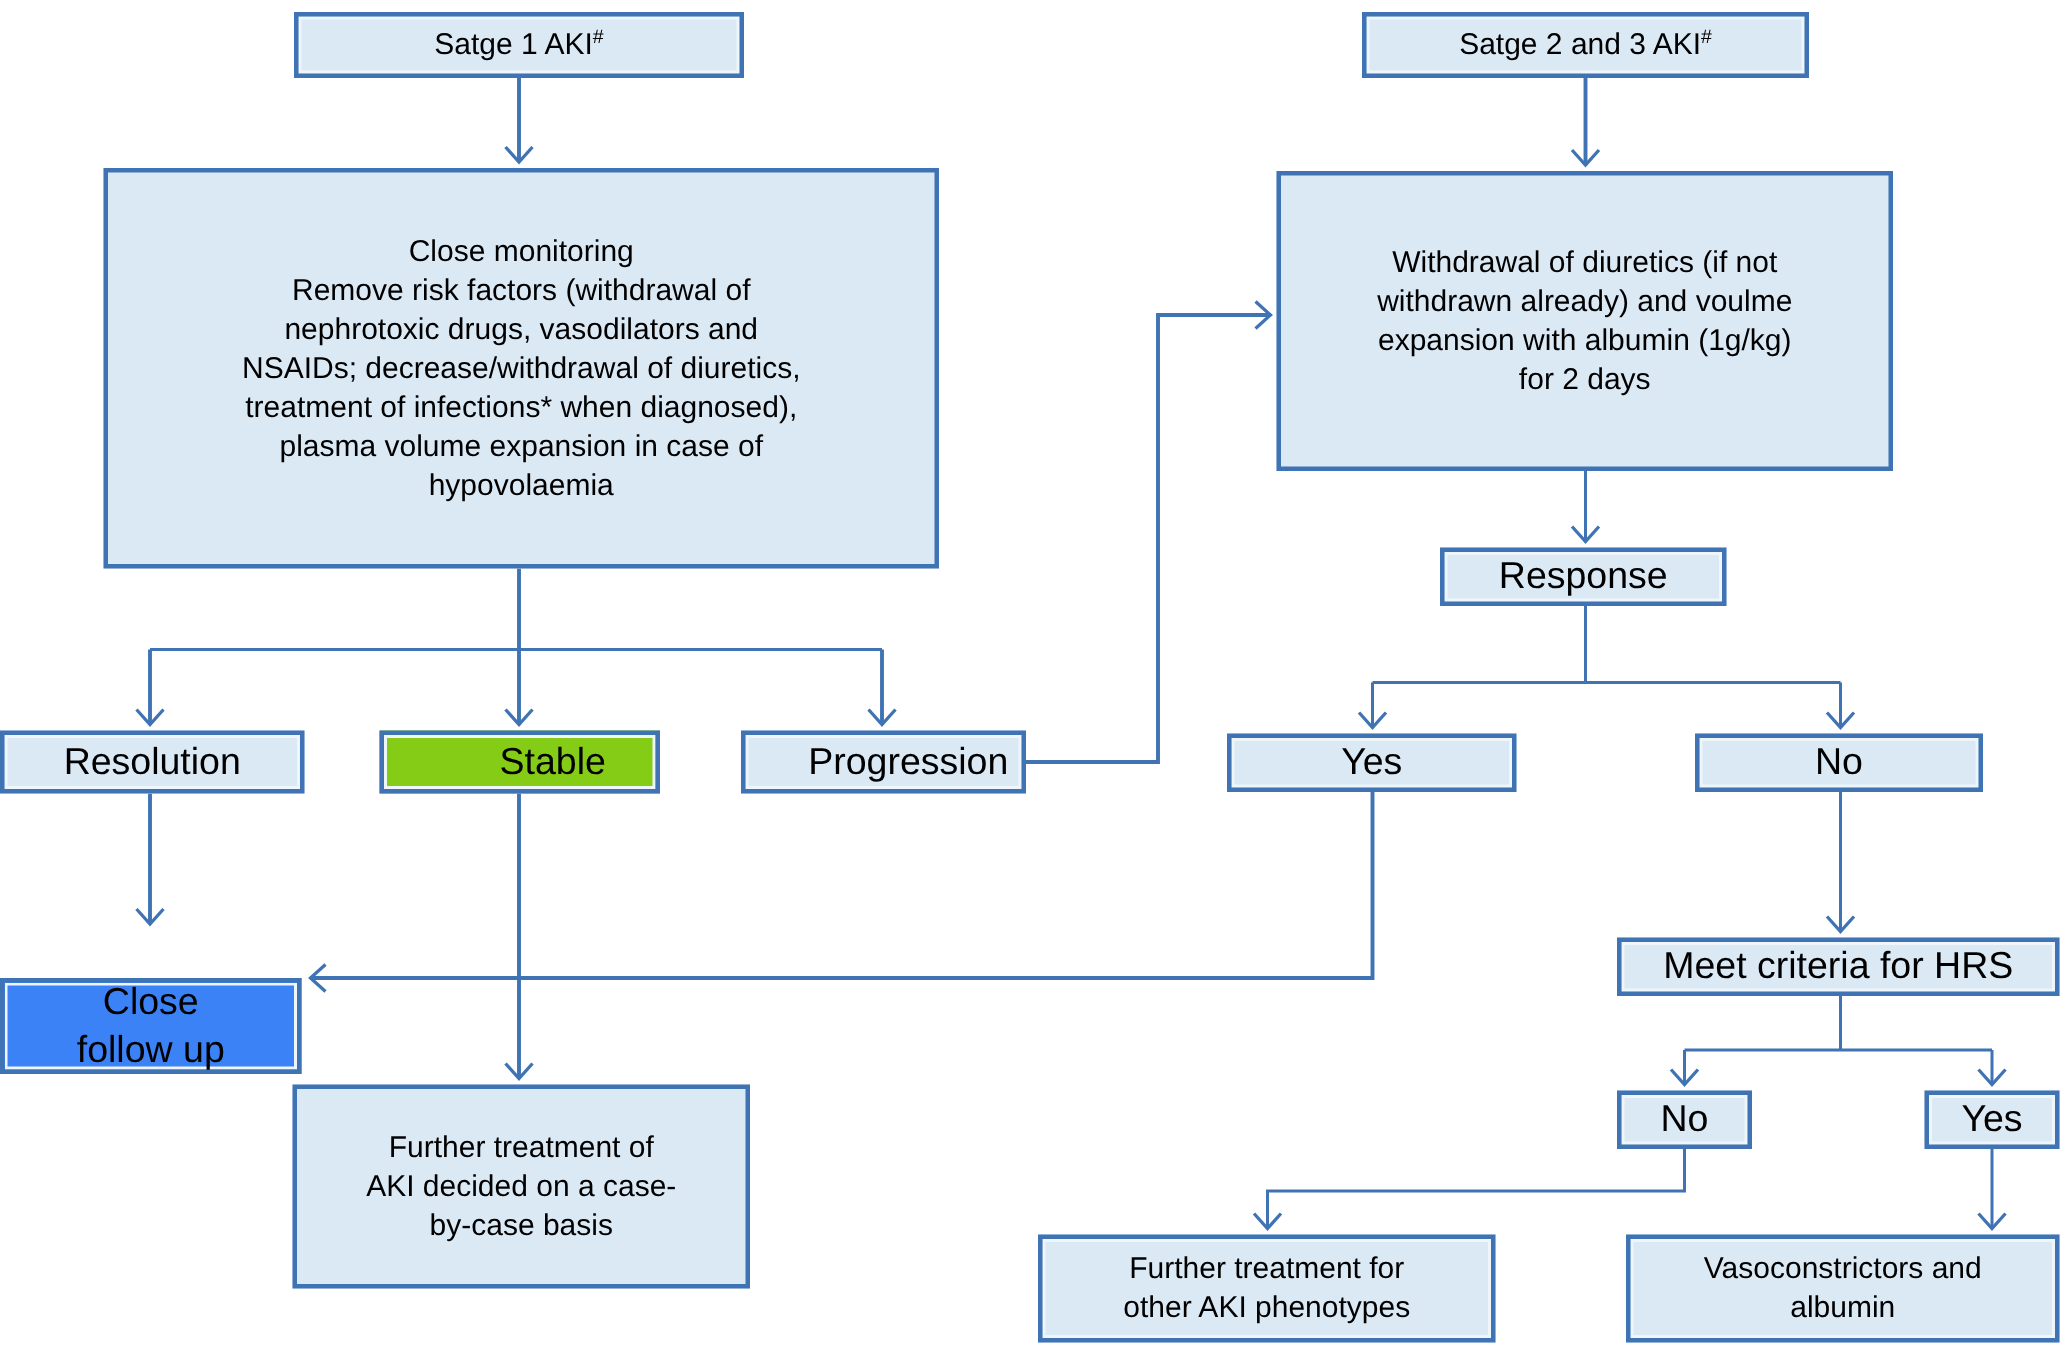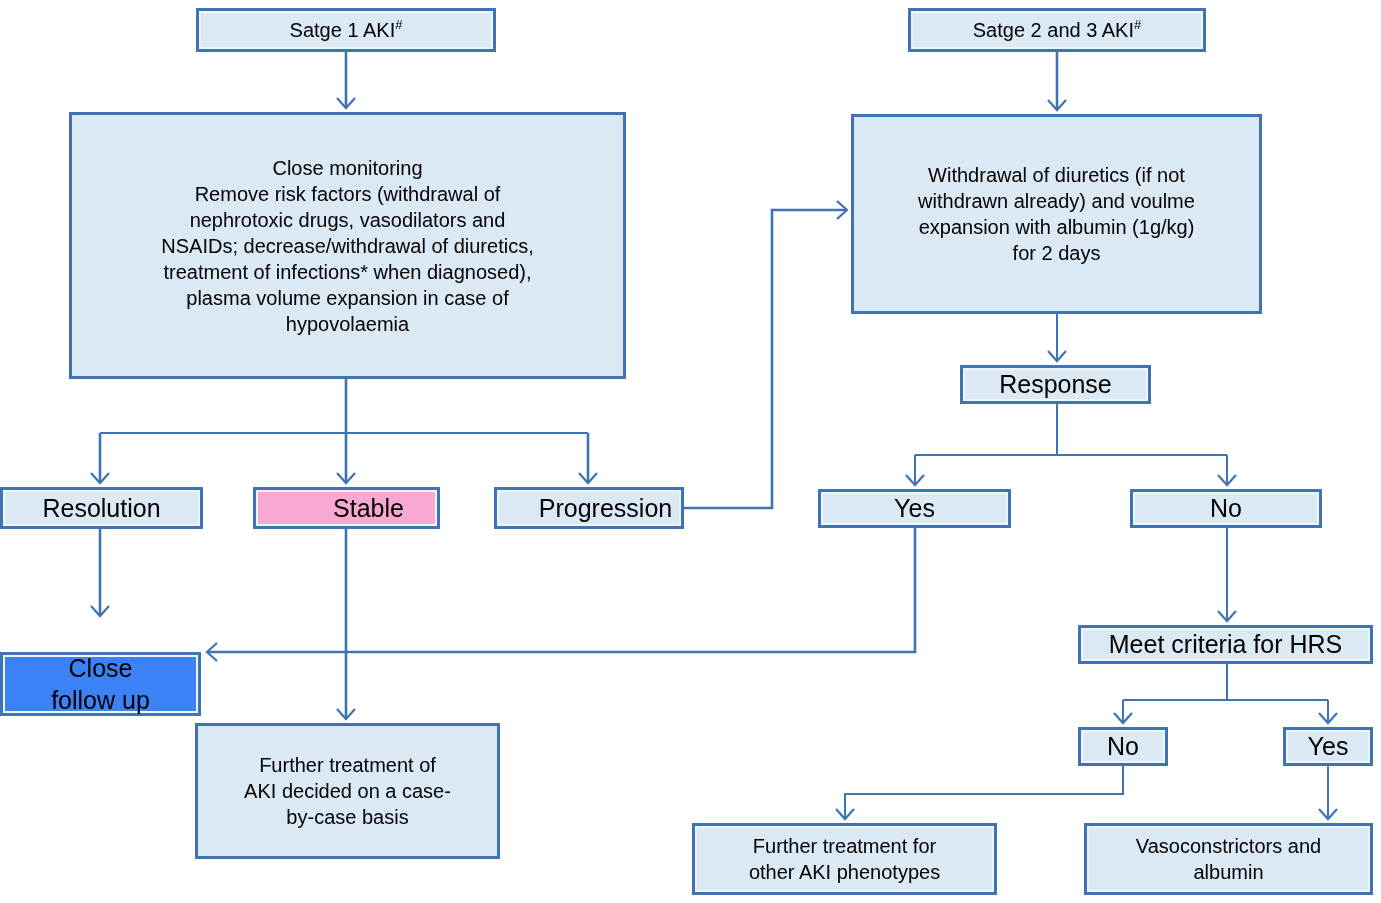--- a/index.html
+++ b/index.html
@@ -167,21 +167,21 @@
     </div>
     <div class="node t-lg" style="left: 851px; top: 114px; width: 411px; height: 200px; background: rgb(219, 233, 245); border-color: rgb(63, 115, 179);">
       <span class="inner">Withdrawal of diuretics (if not
 withdrawn already) and voulme
 expansion with albumin (1g/kg)
 for 2 days</span>
     </div>
     <div class="node t-md rimmed" style="left: 0px; top: 487px; width: 203px; height: 42px; background: rgb(219, 233, 245); border-color: rgb(63, 115, 179);">
       <span class="inner">Resolution</span>
     </div>
-    <div class="node t-md rimmed" style="left: 253px; top: 487px; width: 187px; height: 42px; background: #f9a8d4; border-color: rgb(63, 115, 179); padding-left: 44px;">
+    <div class="node t-md rimmed" style="left: 253px; top: 487px; width: 187px; height: 42px; background: #84cc16; border-color: rgb(63, 115, 179); padding-left: 44px;">
       <span class="inner">Stable</span>
     </div>
     <div class="node t-md rimmed" style="left: 494px; top: 487px; width: 190px; height: 42px; background: rgb(219, 233, 245); border-color: rgb(63, 115, 179); padding-left: 33px;">
       <span class="inner">Progression</span>
     </div>
     <div class="node t-md rimmed" style="left: 960px; top: 365px; width: 191px; height: 39px; background: rgb(219, 233, 245); border-color: rgb(63, 115, 179); align-items: center;">
       <span class="inner">Response</span>
     </div>
     <div class="node t-md rimmed" style="left: 818px; top: 489px; width: 193px; height: 39px; background: rgb(219, 233, 245); border-color: rgb(63, 115, 179);">
       <span class="inner">Yes</span>

